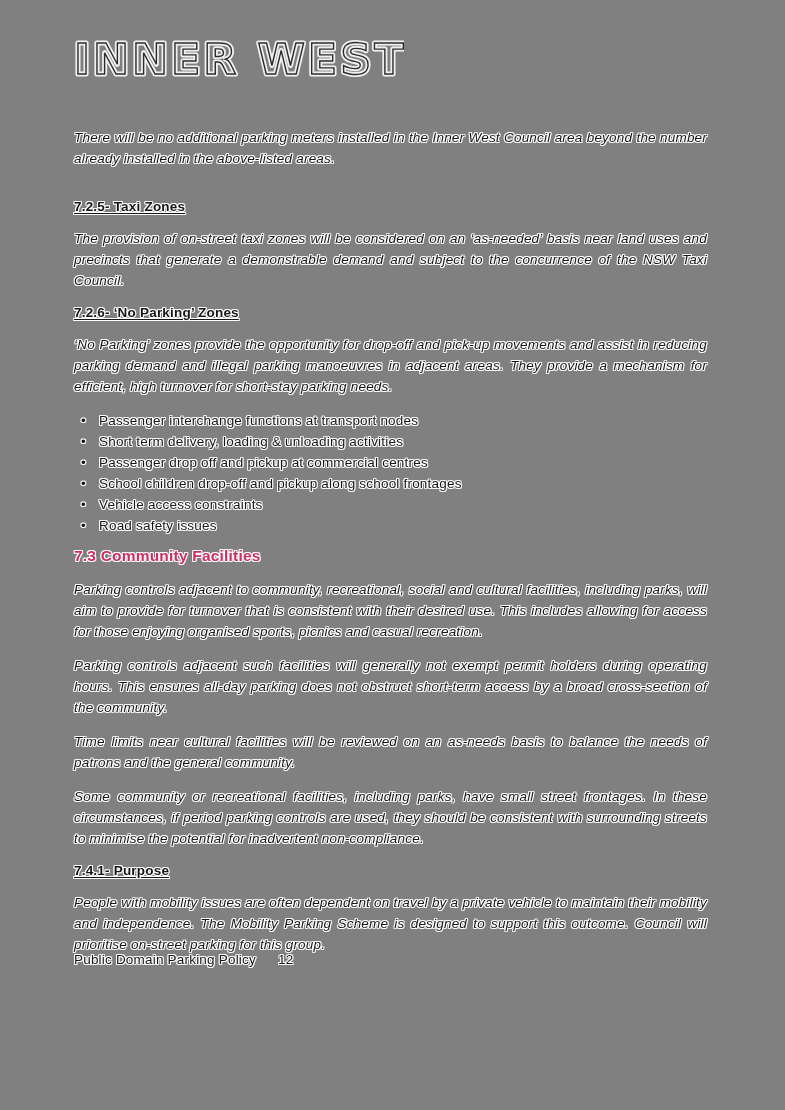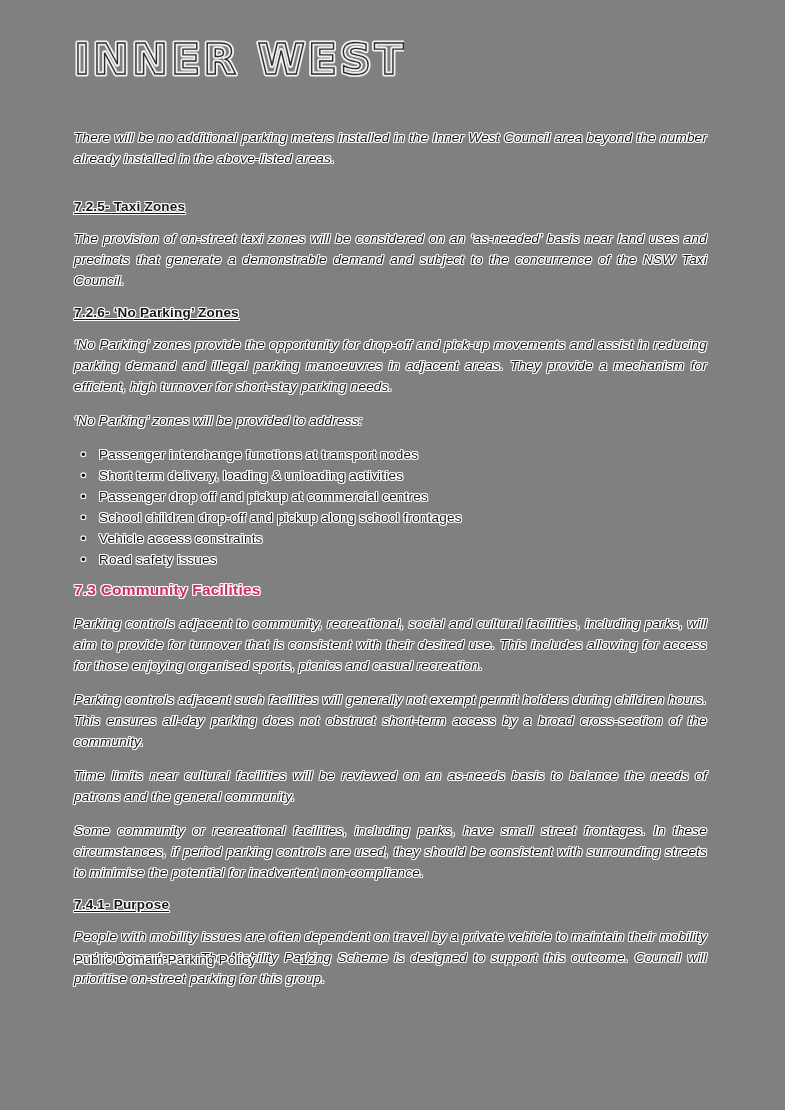--- a/index.html
+++ b/index.html
@@ -89,21 +89,21 @@
     left:7px;
     top:0;
   }
   .footer{
     position:absolute;
     left:74px;
     bottom:39px;
     font-size:13.5px;
     letter-spacing:.2px;
     display:flex;
-    gap:44px;
+    gap:22px;
     align-items:baseline;
   }
 </style>
 </head>
 <body style="background: rgb(128, 128, 128);">
 
 <div class="page">
 
   <div class="logo-wrap">
     <svg width="330" height="52" viewBox="0 0 330 52">
@@ -112,34 +112,33 @@
     </svg>
   </div>
 
   <p class="body-text halo">There will be no additional parking meters installed in the Inner West Council area beyond the number already installed in the above-listed areas.</p>
 
   <h3 class="subhead halo mt-extra">7.2.5- Taxi Zones</h3>
   <p class="body-text halo">The provision of on-street taxi zones will be considered on an ‘as-needed’ basis near land uses and precincts that generate a demonstrable demand and subject to the concurrence of the NSW Taxi Council.</p>
 
   <h3 class="subhead halo">7.2.6- ‘No Parking’ Zones</h3>
   <p class="body-text halo">‘No Parking’ zones provide the opportunity for drop-off and pick-up movements and assist in reducing parking demand and illegal parking manoeuvres in adjacent areas. They provide a mechanism for efficient, high turnover for short-stay parking needs.</p>
-  <p class="body-text lead-in halo">‘No Parking’ zones will be provided to address:</p>
 
   <ul class="bullet-list halo">
     <li>Passenger interchange functions at transport nodes</li>
     <li>Short term delivery, loading &amp; unloading activities</li>
     <li>Passenger drop off and pickup at commercial centres</li>
     <li>School children drop-off and pickup along school frontages</li>
     <li>Vehicle access constraints</li>
     <li>Road safety issues</li>
   </ul>
 
   <h2 class="section-head pink halo">7.3 Community Facilities</h2>
   <p class="body-text halo">Parking controls adjacent to community, recreational, social and cultural facilities, including parks, will aim to provide for turnover that is consistent with their desired use. This includes allowing for access for those enjoying organised sports, picnics and casual recreation.</p>
-  <p class="body-text halo">Parking controls adjacent such facilities will generally not exempt permit holders during children hours. This ensures all-day parking does not obstruct short-term access by a broad cross-section of the community.</p>
+  <p class="body-text halo">Parking controls adjacent such facilities will generally not exempt permit holders during operating hours. This ensures all-day parking does not obstruct short-term access by a broad cross-section of the community.</p>
   <p class="body-text halo">Time limits near cultural facilities will be reviewed on an as-needs basis to balance the needs of patrons and the general community.</p>
   <p class="body-text halo">Some community or recreational facilities, including parks, have small street frontages. In these circumstances, if period parking controls are used, they should be consistent with surrounding streets to minimise the potential for inadvertent non-compliance.</p>
 
   <h3 class="subhead halo">7.4.1- Purpose</h3>
   <p class="body-text halo">People with mobility issues are often dependent on travel by a private vehicle to maintain their mobility and independence. The Mobility Parking Scheme is designed to support this outcome. Council will prioritise on-street parking for this group.</p>
 
   <div class="footer halo">
     <span>Public Domain Parking Policy</span>
     <span>12</span>
   </div>

